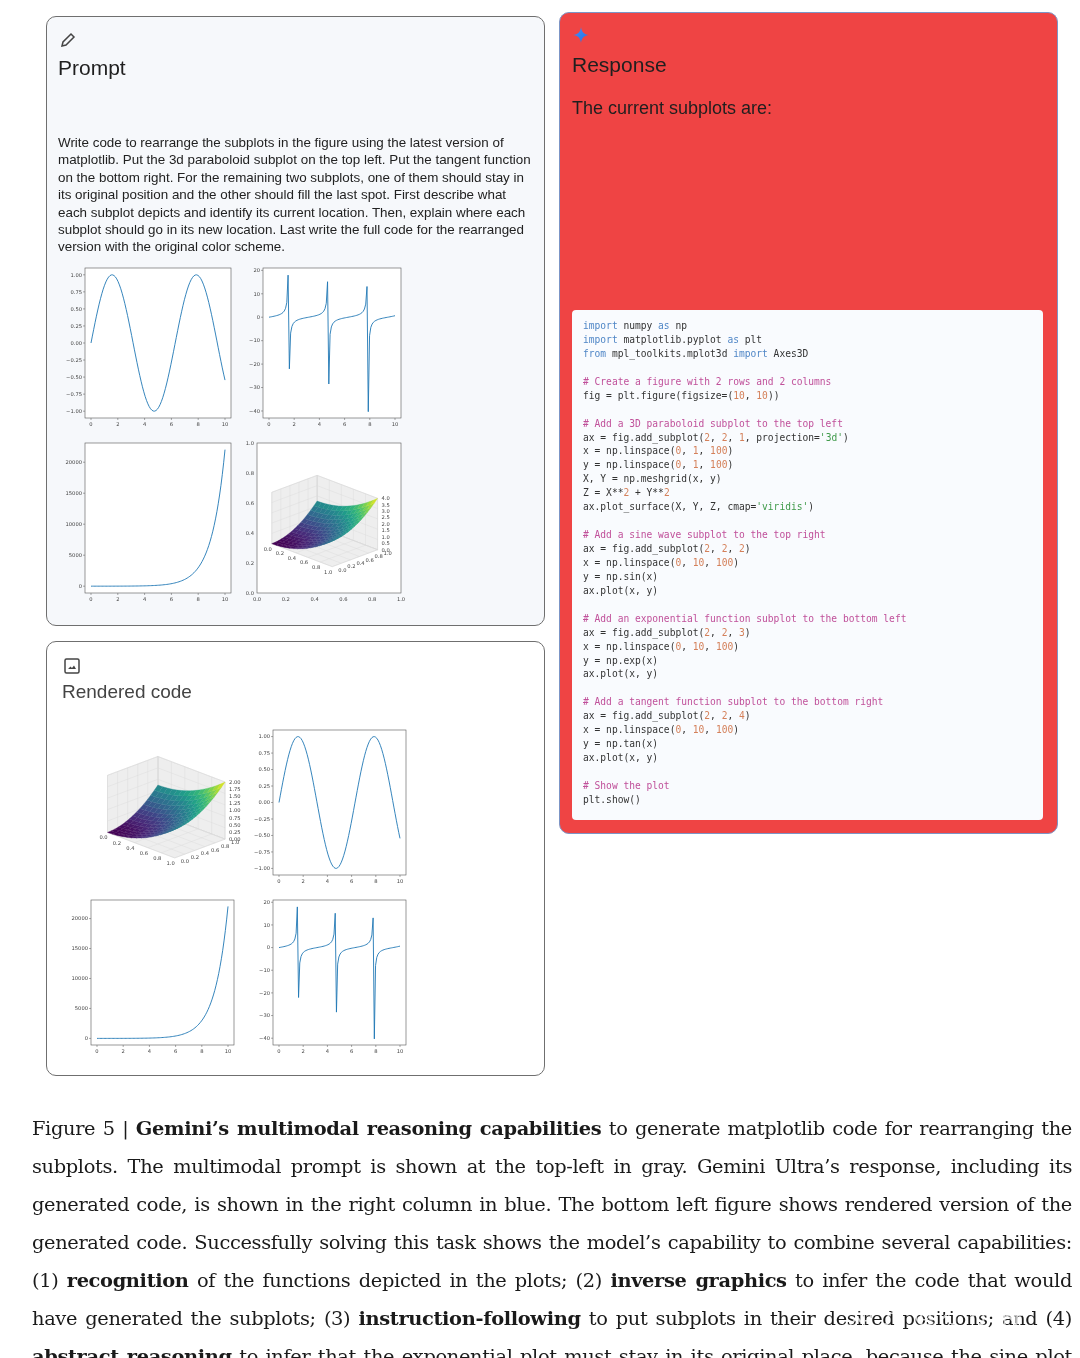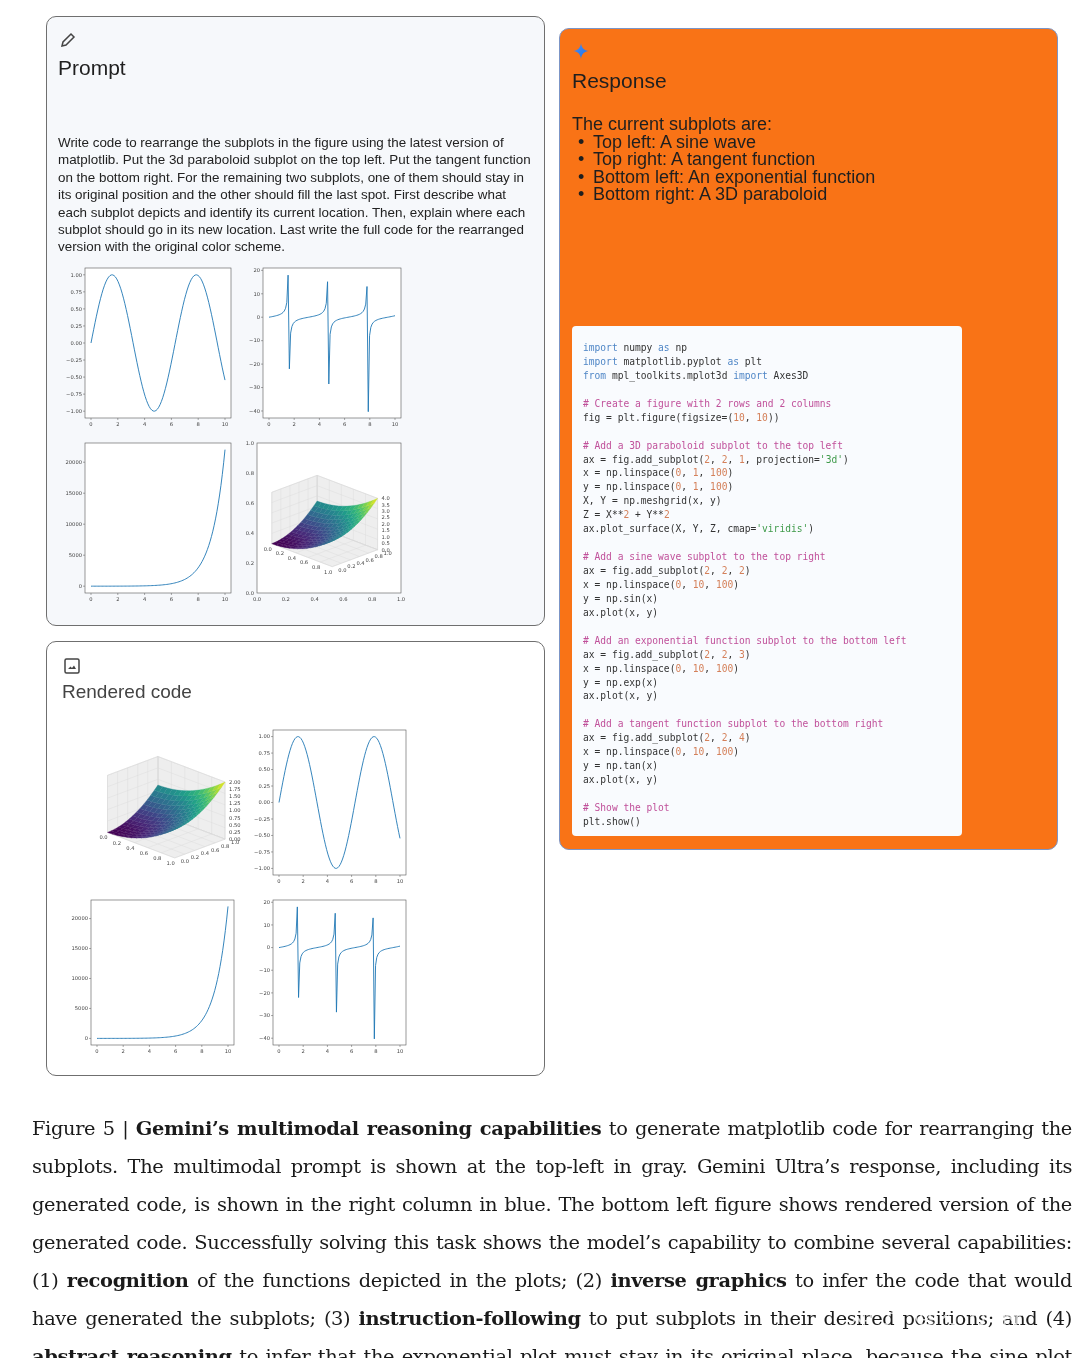--- a/index.html
+++ b/index.html
@@ -2,41 +2,41 @@
 <html><head>
 <meta charset="utf-8">
 <style>
   * { box-sizing: border-box; margin: 0; padding: 0; }
   html, body { width: 1080px; height: 1358px; background: #ffffff; overflow: hidden; }
   body { position: relative; font-family: "Liberation Sans", sans-serif; color: #1f1f1f; }
 
   .card { position: absolute; border: 1.5px solid #6f6f6f; border-radius: 10px; }
   #prompt-card { left: 46px; top: 16px; width: 499px; height: 610px; background: #f6f8fb; }
   #render-card { left: 46px; top: 641px; width: 499px; height: 435px; background: #ffffff; }
-  #response-card { left: 559px; top: 28px; width: 499px; height: 822px; background: #f97316; border-color: #7c95c6; }
+  #response-card { left: 559px; top: 12px; width: 499px; height: 822px; background: #ef4444; border-color: #7c95c6; }
 
   .card-icon { position: absolute; width: 18px; height: 18px; }
   .card-title { position: absolute; font-size: 21px; color: #1f1f1f; }
   #prompt-card .card-icon { left: 12px; top: 14px; }
   #prompt-card .card-title { left: 11px; top: 39px; }
   #render-card .card-icon { left: 16px; top: 15px; }
   #render-card .card-title { left: 15px; top: 39px; color: #444; font-size: 19px; }
   #response-card .card-icon { left: 12px; top: 13px; }
   #response-card .card-title { left: 12px; top: 40px; }
 
   .prompt-text { position: absolute; left: 11px; top: 85px; width: 480px; font-size: 13.4px; line-height: 17.4px; color: #222; margin-top: 32px; }
 
   .resp-section { position: absolute; left: 12px; font-size: 18px; line-height: 17.5px; color: #1f1f1f; }
   .resp-section ul { list-style: none; }
   .resp-section li { padding-left: 21px; position: relative; }
   .resp-section li::before { content: "•"; position: absolute; left: 6px; }
   #resp-current { top: 87px; }
   #resp-new { top: 192px; }
 
-  .code-box { position: absolute; left: 12px; top: 297px; width: 390px; height: 510px; background: #f9fbfe; border-radius: 4px; padding: 15px 11px; font-family: "DejaVu Sans Mono", monospace; font-size: 9.6px; line-height: 13.95px; color: #333; white-space: pre; }
+  .code-box { position: absolute; left: 12px; top: 297px; width: 471px; height: 510px; background: #f9fbfe; border-radius: 4px; padding: 9px 11px; font-family: "DejaVu Sans Mono", monospace; font-size: 9.6px; line-height: 13.95px; color: #333; white-space: pre; }
   .code-line { display: block; height: 13.95px; }
   .kw { color: #4f86c6; }
   .cm { color: #c0509a; }
   .num { color: #d4805a; }
   .str { color: #3f9a4a; text-align: center; }
 
   .plot { position: absolute; }
   .plot svg { display: block; overflow: visible; }
   .tick { font-family: "DejaVu Sans", sans-serif; font-size: 5.2px; fill: #444; }
 
@@ -805,25 +805,19 @@
           <stop offset="0" stop-color="#4c8df6"></stop>
           <stop offset="1" stop-color="#1a73e8"></stop>
         </linearGradient>
       </defs>
     <path d="M9 1 C9.6 6 12 8.4 17 9 C12 9.6 9.6 12 9 17 C8.4 12 6 9.6 1 9 C6 8.4 8.4 6 9 1 Z" fill="url(#spg)"></path>
   </svg>
   <div class="card-title">Response</div>
 
   <div class="resp-section" id="resp-current">
     <div>The current subplots are:</div>
-    <ul>
-      <li>Top left: A sine wave</li>
-      <li>Top right: A tangent function</li>
-      <li>Bottom left: An exponential function</li>
-      <li>Bottom right: A 3D paraboloid</li>
-    </ul>
   </div>
 
   <div class="code-box" id="code-box"><span class="code-line"><span class="kw">import</span><span> numpy </span><span class="kw">as</span><span> np</span></span><span class="code-line"><span class="kw">import</span><span> matplotlib.pyplot </span><span class="kw">as</span><span> plt</span></span><span class="code-line"><span class="kw">from</span><span> mpl_toolkits.mplot3d </span><span class="kw">import</span><span> Axes3D</span></span><span class="code-line"></span><span class="code-line"><span class="cm"># Create a figure with 2 rows and 2 columns</span></span><span class="code-line"><span>fig = plt.figure(figsize=(</span><span class="num">10</span><span>, </span><span class="num">10</span><span>))</span></span><span class="code-line"></span><span class="code-line"><span class="cm"># Add a 3D paraboloid subplot to the top left</span></span><span class="code-line"><span>ax = fig.add_subplot(</span><span class="num">2</span><span>, </span><span class="num">2</span><span>, </span><span class="num">1</span><span>, projection=</span><span class="str">'3d'</span><span>)</span></span><span class="code-line"><span>x = np.linspace(</span><span class="num">0</span><span>, </span><span class="num">1</span><span>, </span><span class="num">100</span><span>)</span></span><span class="code-line"><span>y = np.linspace(</span><span class="num">0</span><span>, </span><span class="num">1</span><span>, </span><span class="num">100</span><span>)</span></span><span class="code-line"><span>X, Y = np.meshgrid(x, y)</span></span><span class="code-line"><span>Z = X**</span><span class="num">2</span><span> + Y**</span><span class="num">2</span></span><span class="code-line"><span>ax.plot_surface(X, Y, Z, cmap=</span><span class="str">'viridis'</span><span>)</span></span><span class="code-line"></span><span class="code-line"><span class="cm"># Add a sine wave subplot to the top right</span></span><span class="code-line"><span>ax = fig.add_subplot(</span><span class="num">2</span><span>, </span><span class="num">2</span><span>, </span><span class="num">2</span><span>)</span></span><span class="code-line"><span>x = np.linspace(</span><span class="num">0</span><span>, </span><span class="num">10</span><span>, </span><span class="num">100</span><span>)</span></span><span class="code-line"><span>y = np.sin(x)</span></span><span class="code-line"><span>ax.plot(x, y)</span></span><span class="code-line"></span><span class="code-line"><span class="cm"># Add an exponential function subplot to the bottom left</span></span><span class="code-line"><span>ax = fig.add_subplot(</span><span class="num">2</span><span>, </span><span class="num">2</span><span>, </span><span class="num">3</span><span>)</span></span><span class="code-line"><span>x = np.linspace(</span><span class="num">0</span><span>, </span><span class="num">10</span><span>, </span><span class="num">100</span><span>)</span></span><span class="code-line"><span>y = np.exp(x)</span></span><span class="code-line"><span>ax.plot(x, y)</span></span><span class="code-line"></span><span class="code-line"><span class="cm"># Add a tangent function subplot to the bottom right</span></span><span class="code-line"><span>ax = fig.add_subplot(</span><span class="num">2</span><span>, </span><span class="num">2</span><span>, </span><span class="num">4</span><span>)</span></span><span class="code-line"><span>x = np.linspace(</span><span class="num">0</span><span>, </span><span class="num">10</span><span>, </span><span class="num">100</span><span>)</span></span><span class="code-line"><span>y = np.tan(x)</span></span><span class="code-line"><span>ax.plot(x, y)</span></span><span class="code-line"></span><span class="code-line"><span class="cm"># Show the plot</span></span><span class="code-line"><span>plt.show()</span></span></div>
 </div>
 
 <div id="caption"><span>Figure 5 | </span><b>Gemini’s multimodal reasoning capabilities</b><span> to generate matplotlib code for rearranging the subplots.  The multimodal prompt is shown at the top-left in gray.  Gemini Ultra’s response, including its generated code, is shown in the right column in blue.  The bottom left figure shows rendered version of the generated code. Successfully solving this task shows the model’s capability to combine several capabilities: (1) </span><b>recognition</b><span> of the functions depicted in the plots; (2) </span><b>inverse graphics</b><span> to infer the code that would have generated the subplots; (3) </span><b>instruction-following</b><span> to put subplots in their desired positions; and (4) </span><b>abstract reasoning</b><span> to infer that the exponential plot must stay in its original place, because the sine plot must move out of the way for the 3-dimensional plot.</span></div>
 <div id="watermark">知乎 @小小将</div>
 
 </body></html>

